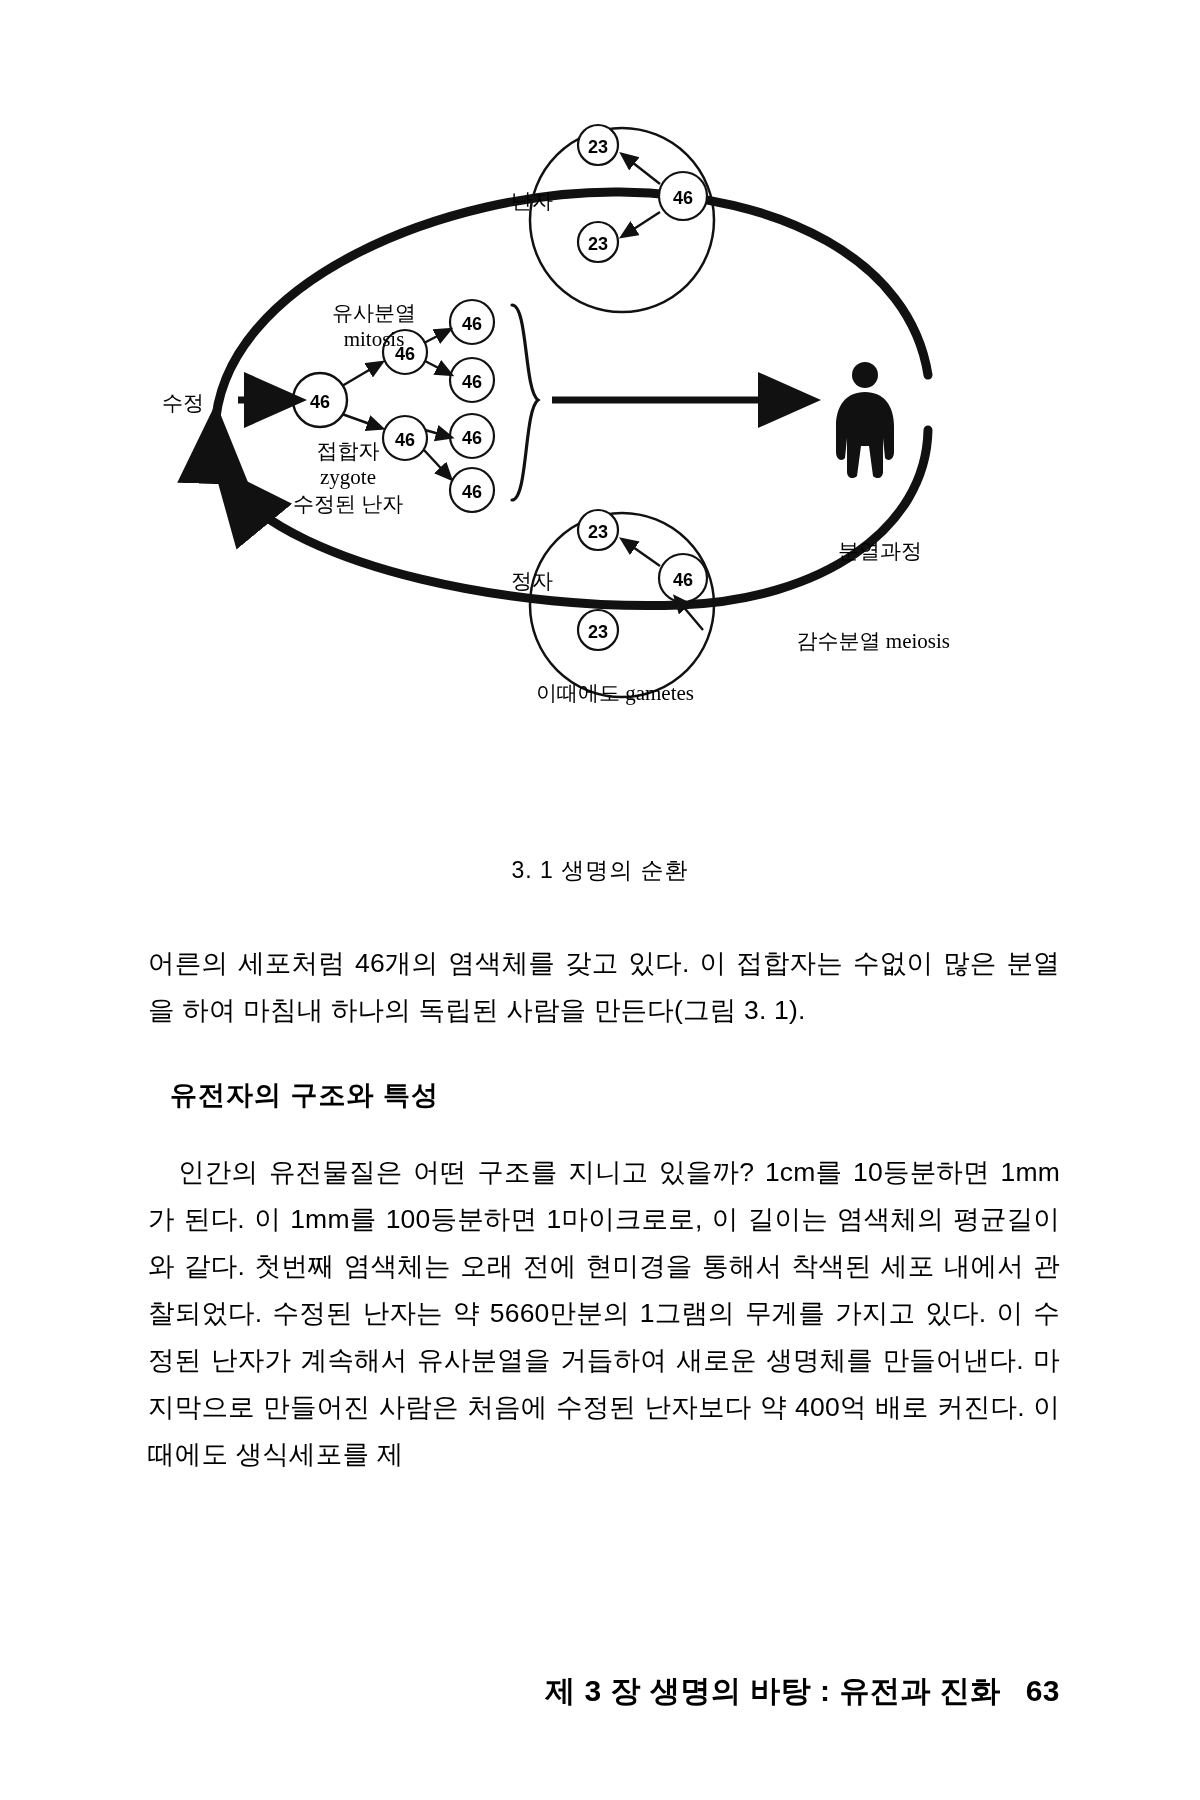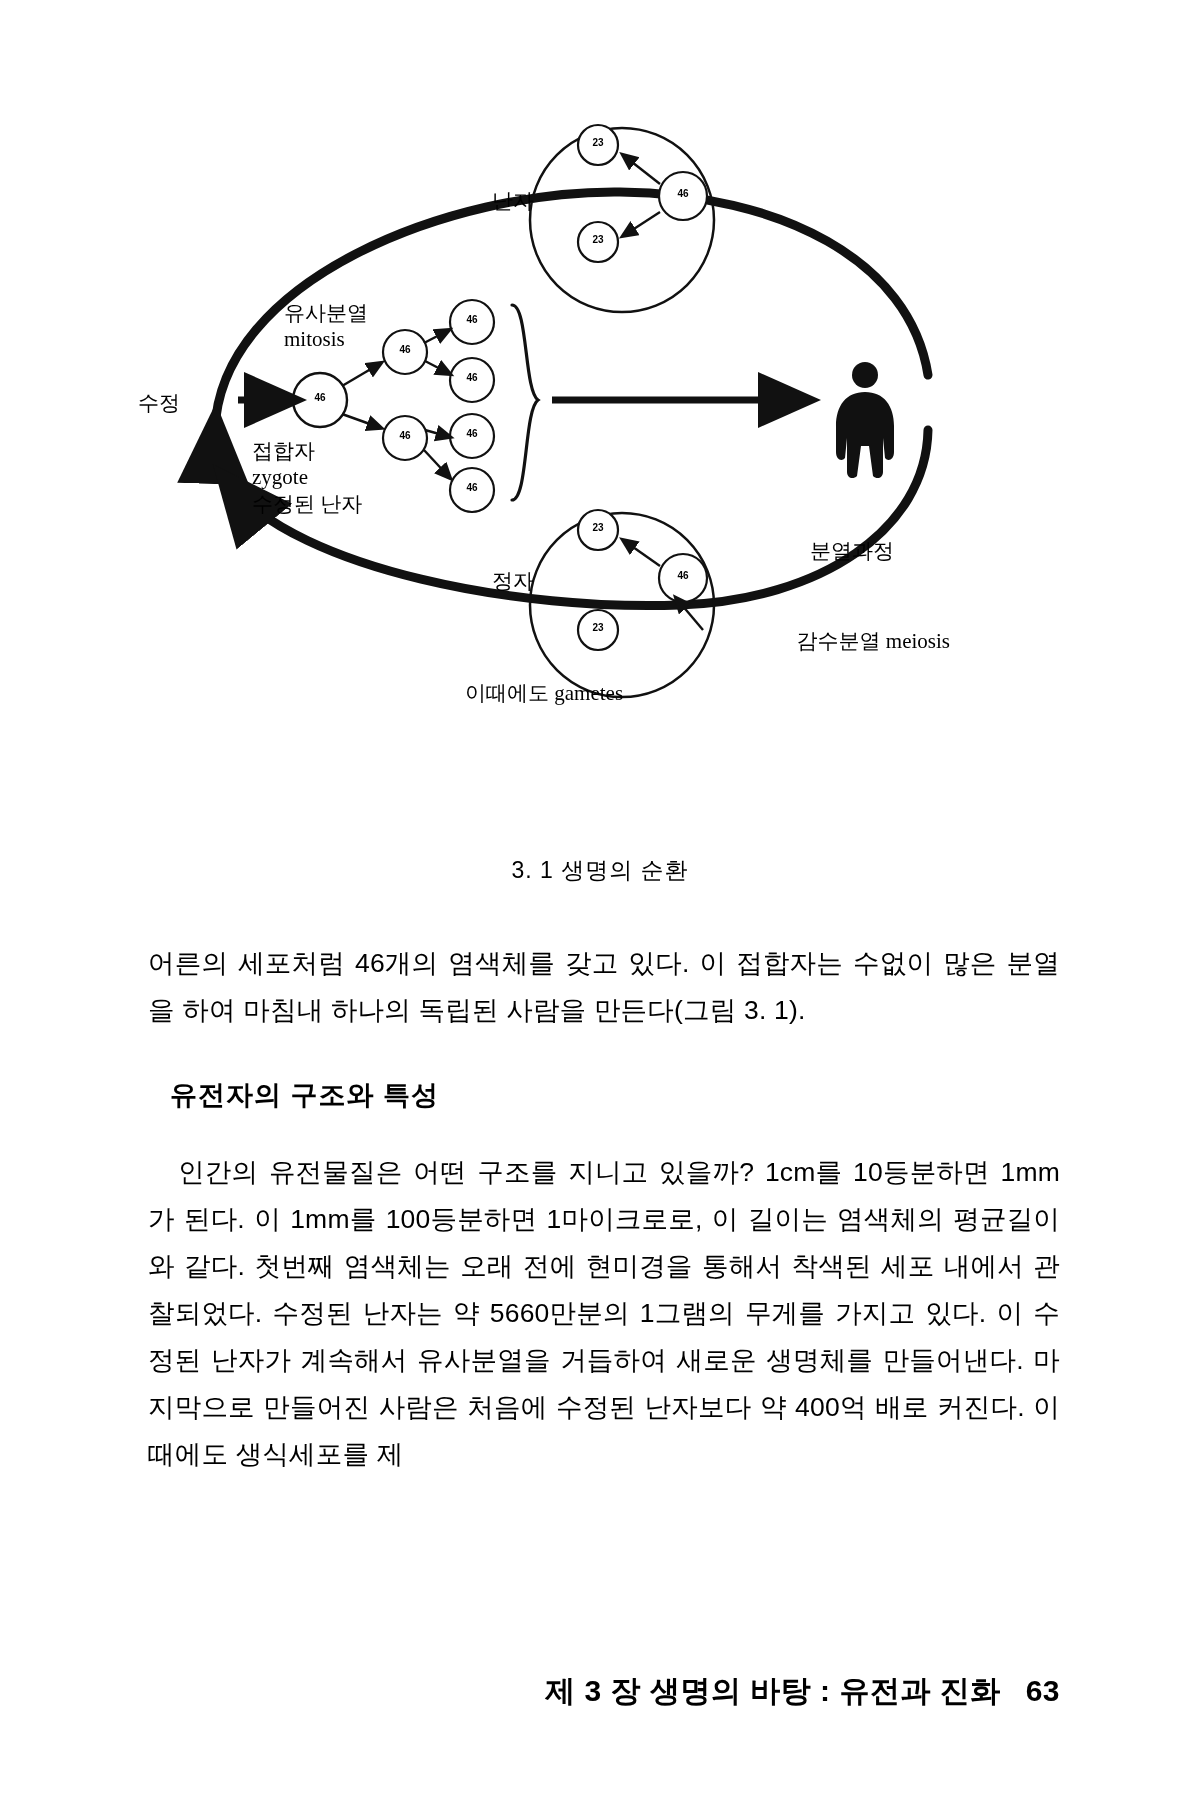--- a/index.html
+++ b/index.html
@@ -35,29 +35,30 @@
     position: absolute;
     left: 0; top: 0;
   }
   .fig-label {
     position: absolute;
     font-family: "Liberation Sans", sans-serif;
     font-size: 21px;
     line-height: 1.25;
     color: #000;
     white-space: pre-line;
+    text-align: center;
   }
   .fig-label.serif {
     font-family: "Liberation Serif", serif;
   }
   .node-num {
     position: absolute;
     font-family: "Liberation Sans", sans-serif;
     font-weight: bold;
-    font-size: 10px;
+    font-size: 18px;
     color: #000;
     text-align: center;
     width: 40px;
   }
 
   .caption {
     position: absolute;
     left: 0;
     top: 855px;
     width: 1200px;
@@ -184,21 +185,21 @@
       </g>
     </svg>
 
     <div class="fig-label" style="left:18px; top:290px; width:90px;">수정</div>
 
     <div class="fig-label" style="left:372px; top:88px; width:80px;">난자</div>
 
     <div class="fig-label serif" style="left:164px; top:200px; width:180px;">유사분열
 mitosis</div>
 
-    <div class="fig-label serif" style="left:132px; top:338px; width:220px;">접합자
+    <div class="fig-label serif" style="left:118px; top:338px; width:220px;">접합자
 zygote
 수정된 난자</div>
 
 
     <div class="fig-label" style="left:690px; top:438px; width:140px;">분열과정</div>
 
     <div class="fig-label" style="left:372px; top:468px; width:80px;">정자</div>
 
     <div class="fig-label serif" style="left:600px; top:528px; width:230px; text-align:right;">감수분열 meiosis</div>
 

